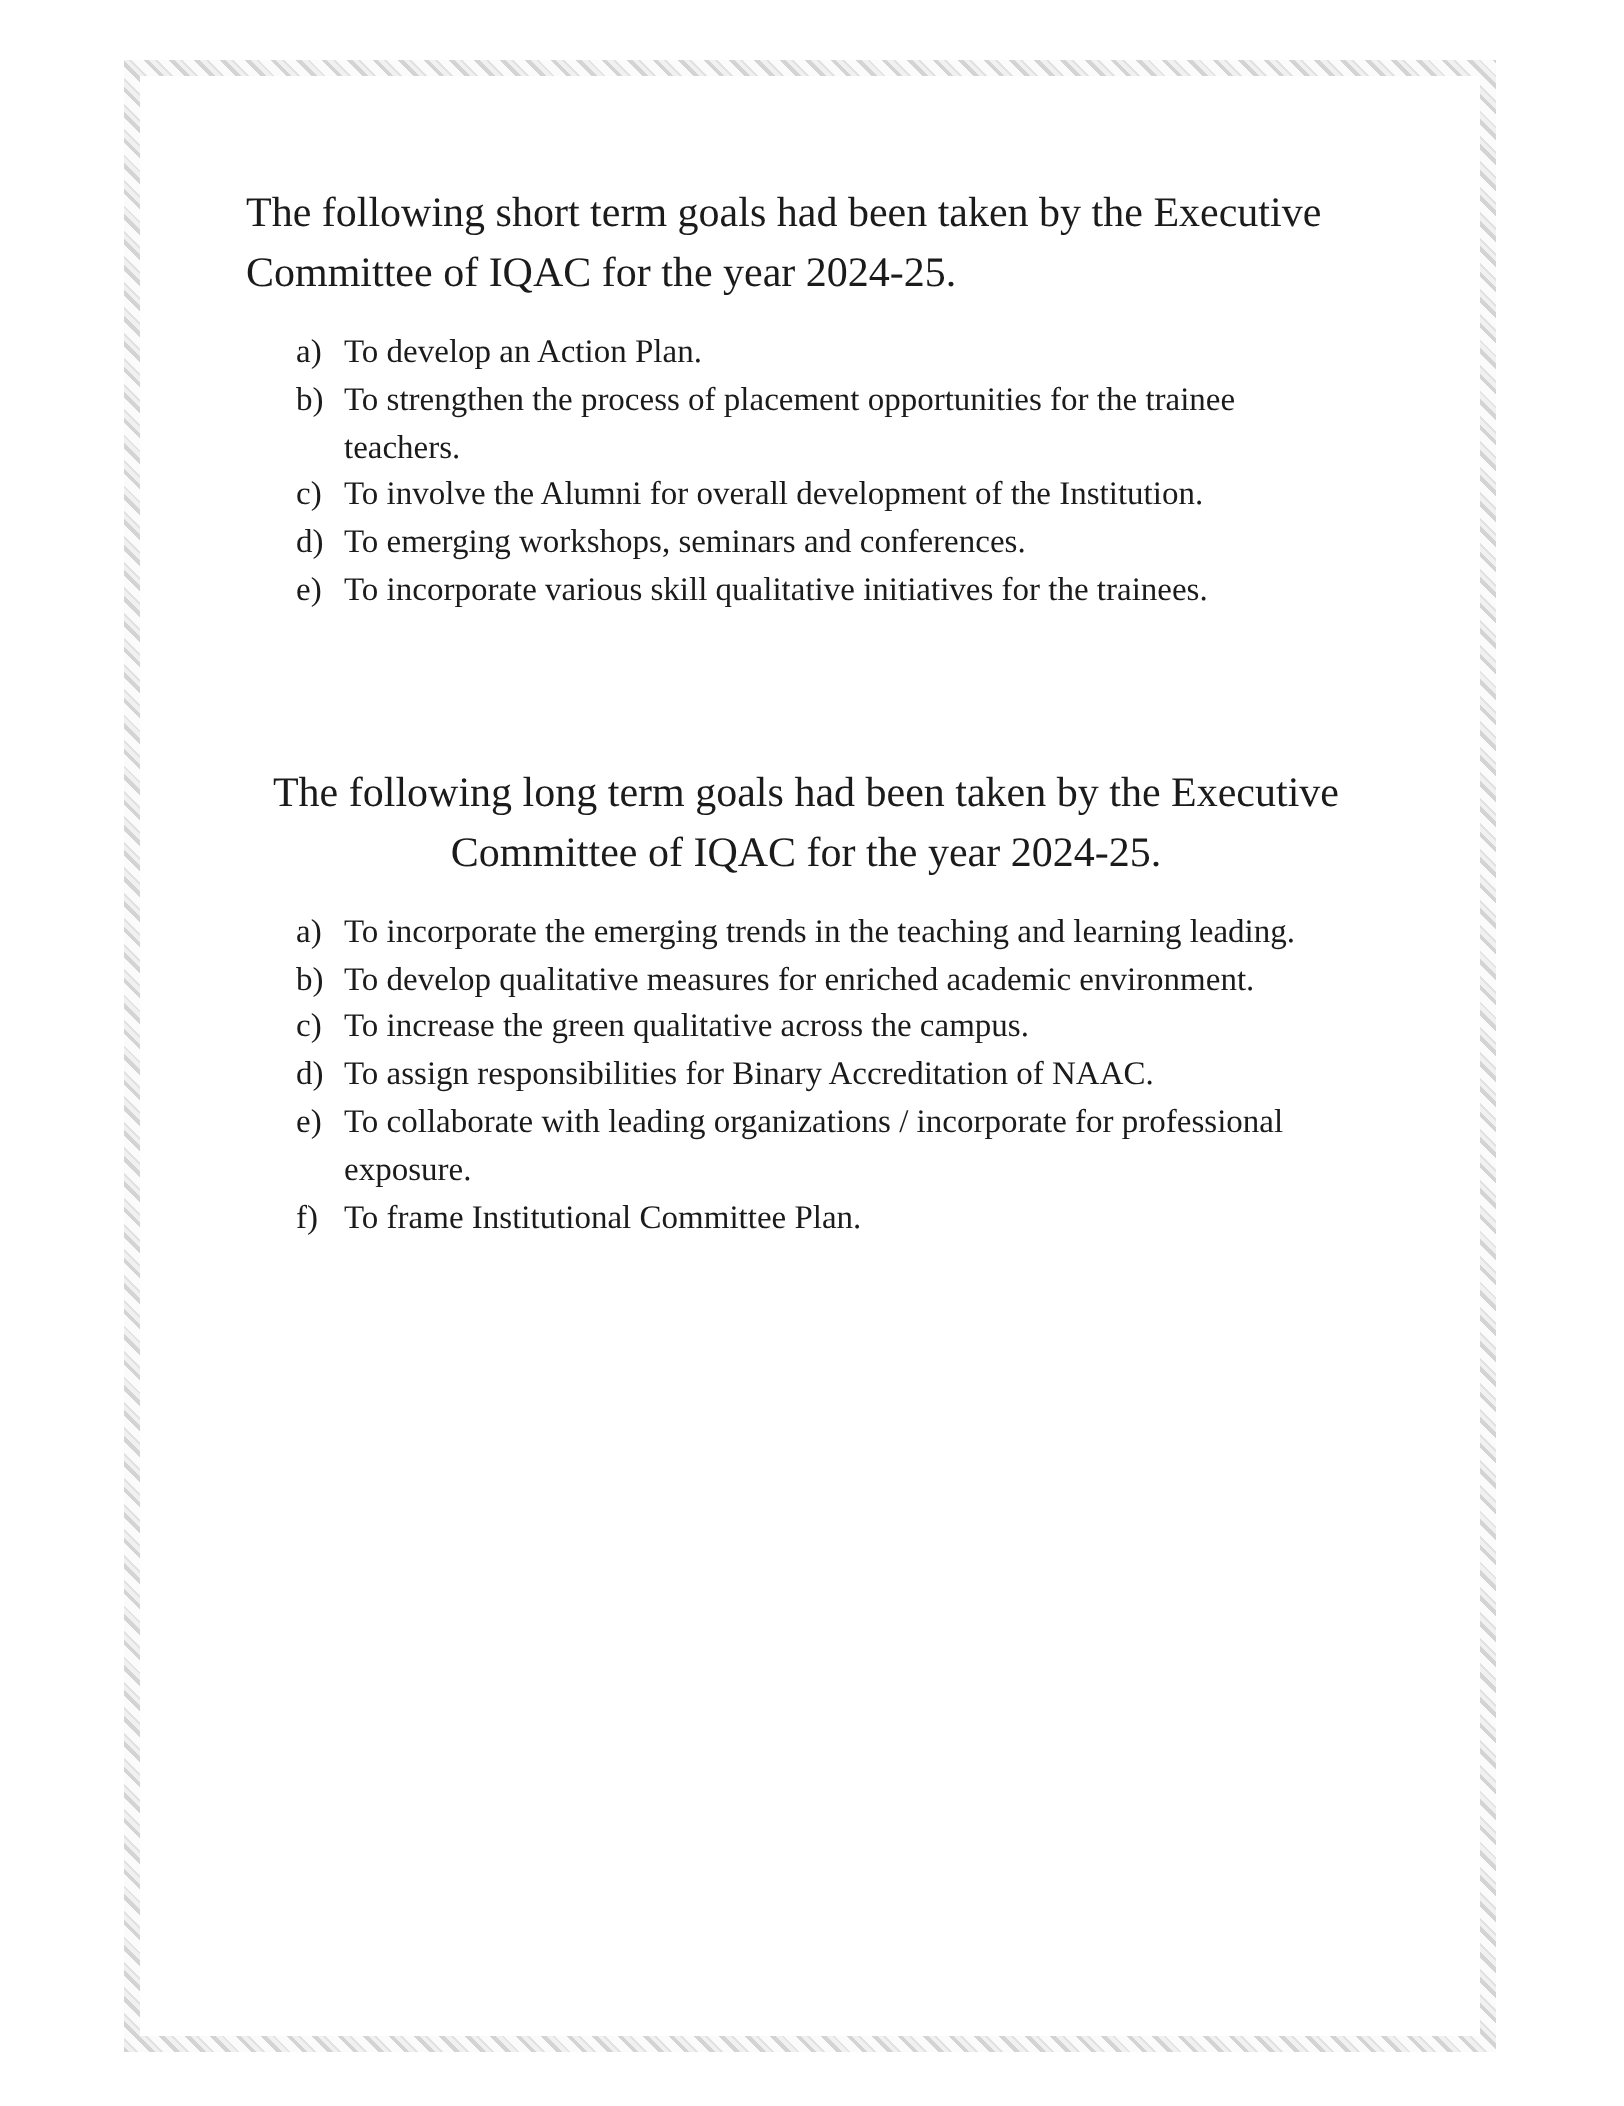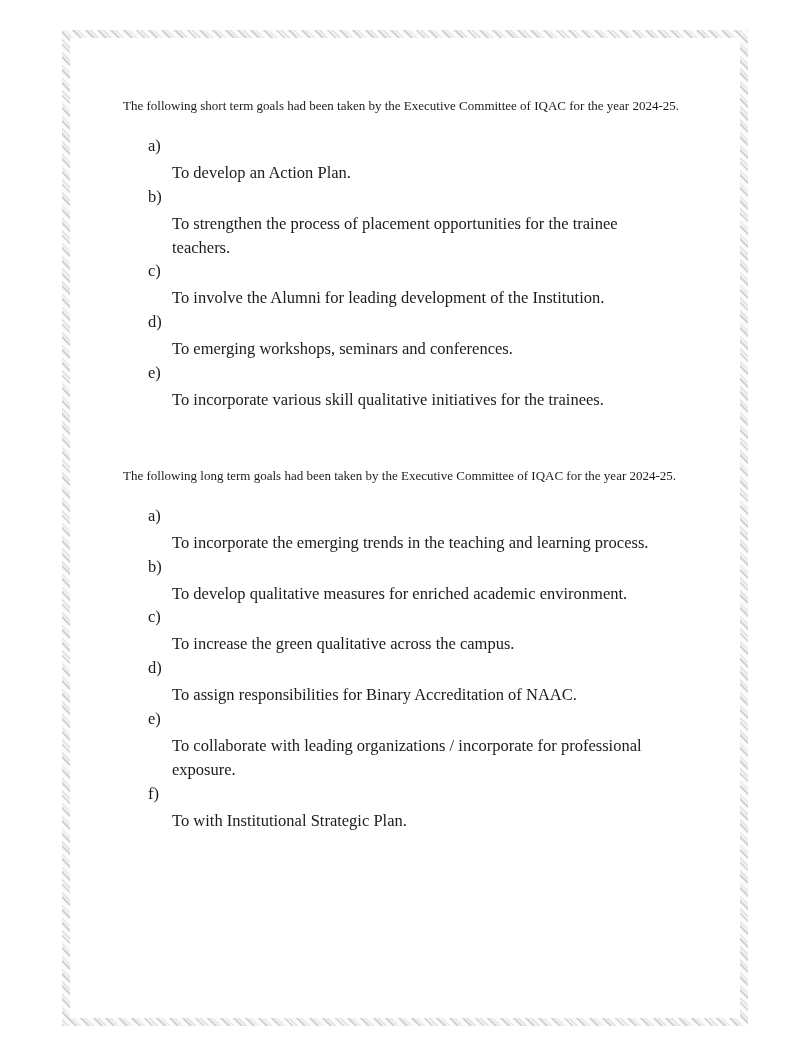--- a/index.html
+++ b/index.html
@@ -41,44 +41,43 @@
     word-spacing: 9px;
     white-space: pre-wrap;
   }
   .doc-title span {
     text-decoration: underline;
     text-underline-offset: 3px;
     text-decoration-thickness: 1.5px;
   }
 
   .intro-para {
-    font-size: 13px;
+    font-size: 21px;
     line-height: 30px;
     width: 560px;
   }
   .intro-short { margin-top: 53px; }
-  .intro-long  { margin-top: 49px; }
+  .intro-long  { margin-top: 74px; text-align: center; }
 
   .goal-list {
     list-style: none;
     margin-top: 13px;
     padding-left: 25px;
     width: 545px;
   }
   .goal-list li {
     display: flex;
     font-size: 16.5px;
     line-height: 23.8px;
   }
   .goal-list .marker {
     flex: 0 0 24px;
   }
   .goal-list .goal-text {
     flex: 1 1 auto;
-    margin-top: 27px;
   }
 </style>
 </head>
 <body>
 
 <div class="canvas">
   <div class="border-frame">
     <div class="page-inner">
 
 
@@ -88,56 +87,56 @@
         <li>
           <span class="marker">a)</span>
           <span class="goal-text">To develop an Action Plan.</span>
         </li>
         <li>
           <span class="marker">b)</span>
           <span class="goal-text">To strengthen the process of placement opportunities for the trainee teachers.</span>
         </li>
         <li>
           <span class="marker">c)</span>
-          <span class="goal-text">To involve the Alumni for leading development of the Institution.</span>
+          <span class="goal-text">To involve the Alumni for overall development of the Institution.</span>
         </li>
         <li>
           <span class="marker">d)</span>
           <span class="goal-text">To emerging workshops, seminars and conferences.</span>
         </li>
         <li>
           <span class="marker">e)</span>
           <span class="goal-text">To incorporate various skill qualitative initiatives for the trainees.</span>
         </li>
       </ol>
 
       <p class="intro-para intro-long">The following long term goals had been taken by the Executive Committee of IQAC for the year 2024-25.</p>
 
       <ol class="goal-list">
         <li>
           <span class="marker">a)</span>
-          <span class="goal-text">To incorporate the emerging trends in the teaching and learning process.</span>
+          <span class="goal-text">To incorporate the emerging trends in the teaching and learning leading.</span>
         </li>
         <li>
           <span class="marker">b)</span>
           <span class="goal-text">To develop qualitative measures for enriched academic environment.</span>
         </li>
         <li>
           <span class="marker">c)</span>
           <span class="goal-text">To increase the green qualitative across the campus.</span>
         </li>
         <li>
           <span class="marker">d)</span>
           <span class="goal-text">To assign responsibilities for Binary Accreditation of NAAC.</span>
         </li>
         <li>
           <span class="marker">e)</span>
           <span class="goal-text">To collaborate with leading organizations / incorporate for professional exposure.</span>
         </li>
         <li>
           <span class="marker">f)</span>
-          <span class="goal-text">To with Institutional Strategic Plan.</span>
+          <span class="goal-text">To frame Institutional Committee Plan.</span>
         </li>
       </ol>
 
     </div>
   </div>
 </div>
 
 </body></html>

